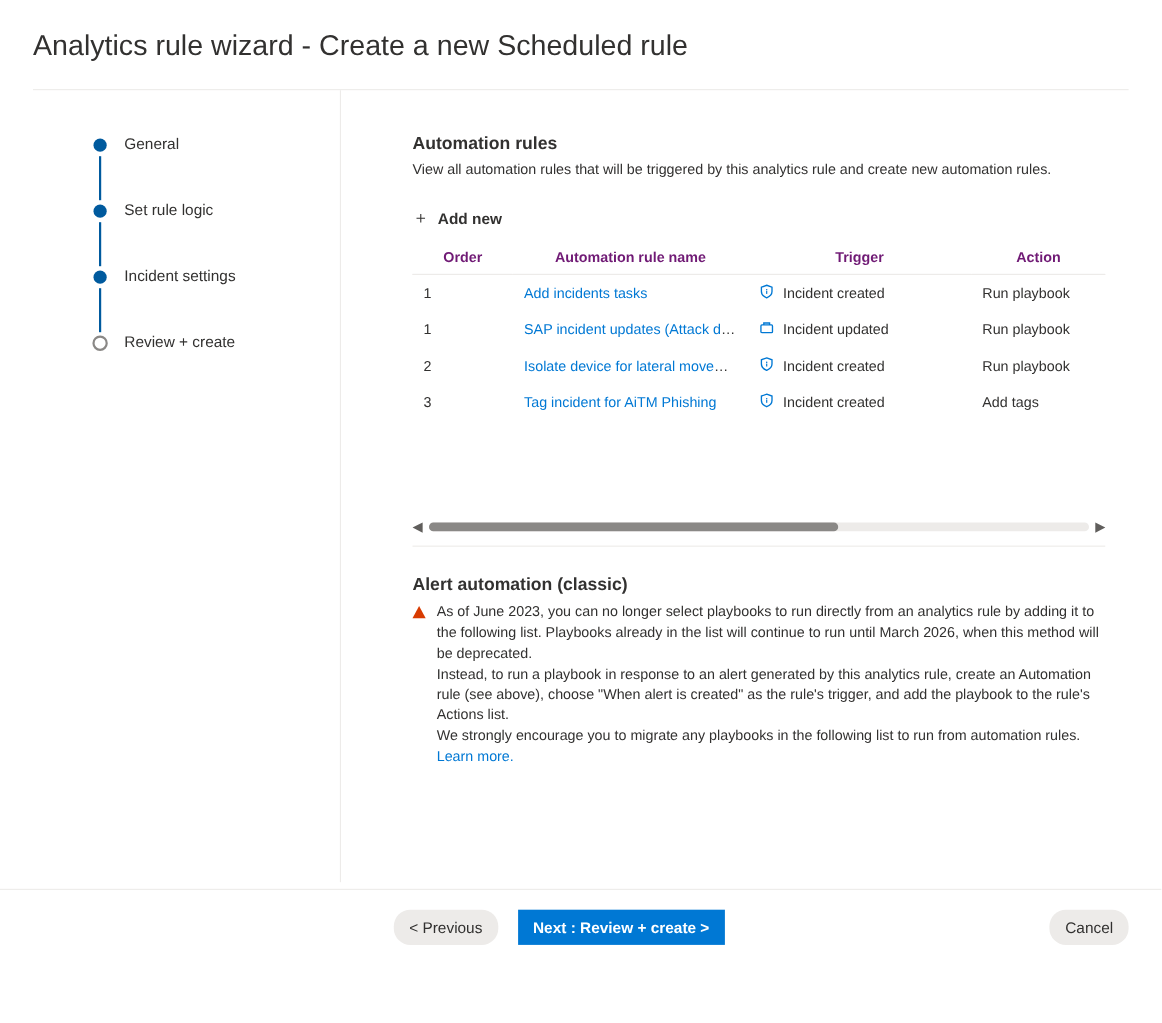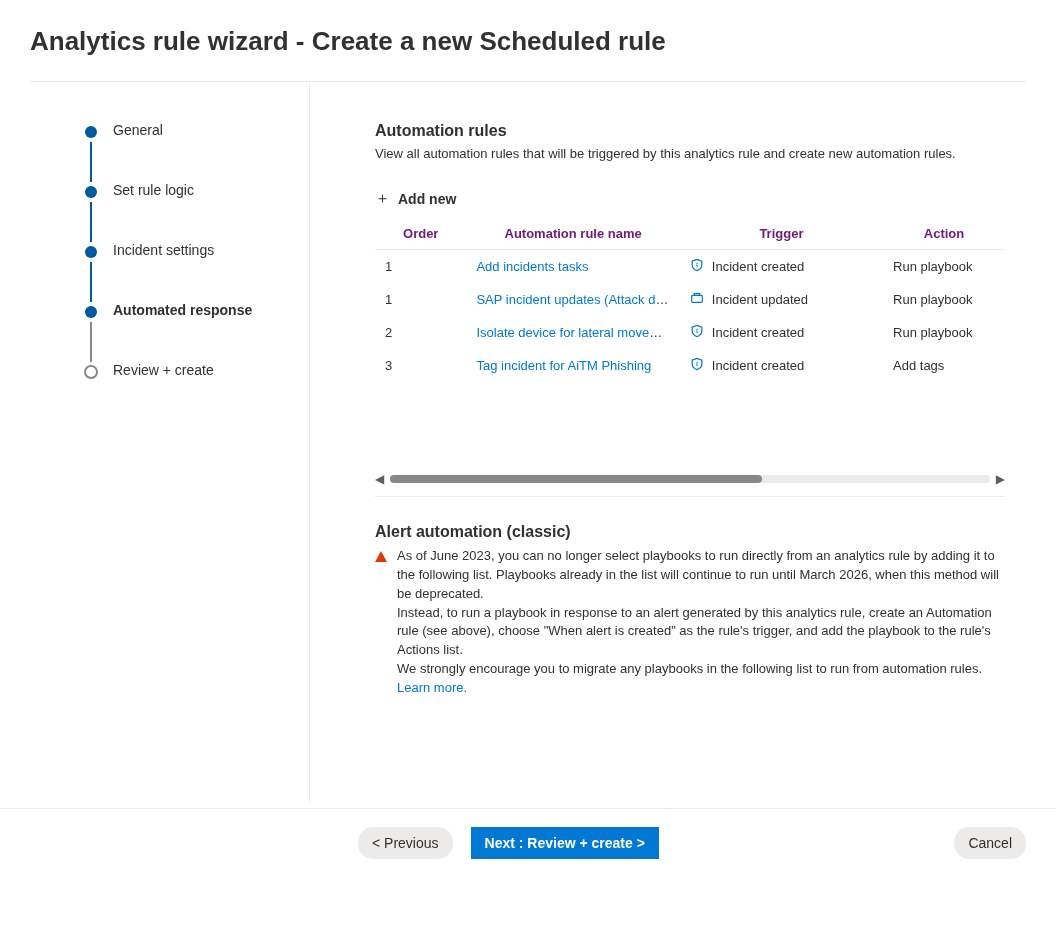--- a/index.html
+++ b/index.html
@@ -14,21 +14,21 @@
   .page { padding: 12px 30px 0 30px; }
   .breadcrumb {
     font-size: 13px;
     color: #323130;
     padding: 4px 0 10px 0;
   }
   .breadcrumb a { color: #323130; text-decoration: none; }
   .breadcrumb .sep { color: #8a8886; margin: 0 6px; }
   .page-title {
     font-size: 26px;
-    font-weight: 700;
+    font-weight: 400;
     margin: 14px 0 24px 0;
   }
   .hr { border-bottom: 1px solid #edebe9; }
 
   .layout { display: flex; min-height: 720px; }
   .sidebar {
     width: 280px;
     border-right: 1px solid #edebe9;
     padding: 40px 0 0 55px;
   }
@@ -174,23 +174,20 @@
   <div class="layout">
     <div class="sidebar">
       <div class="step">
         <span class="step-label">General</span>
       </div>
       <div class="step">
         <span class="step-label">Set rule logic</span>
       </div>
       <div class="step">
         <span class="step-label">Incident settings</span>
-      </div>
-      <div class="step current inactive-line">
-        <span class="step-label">Automated response</span>
       </div>
       <div class="step inactive last">
         <span class="step-label">Review + create</span>
       </div>
     </div>
 
     <div class="main">
       <div class="section-title">Automation rules</div>
       <div class="section-desc">View all automation rules that will be triggered by this analytics rule and create new automation rules.</div>
 

